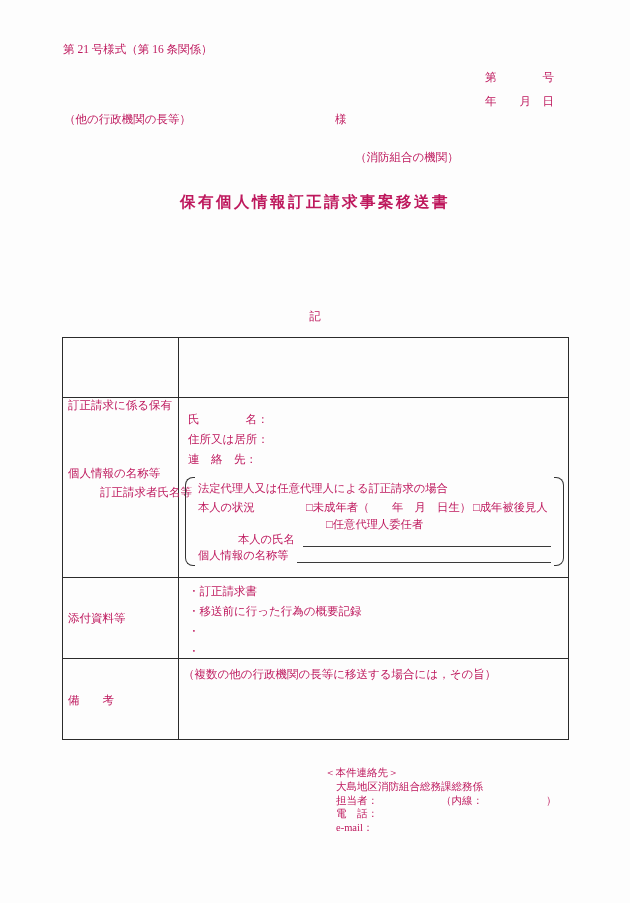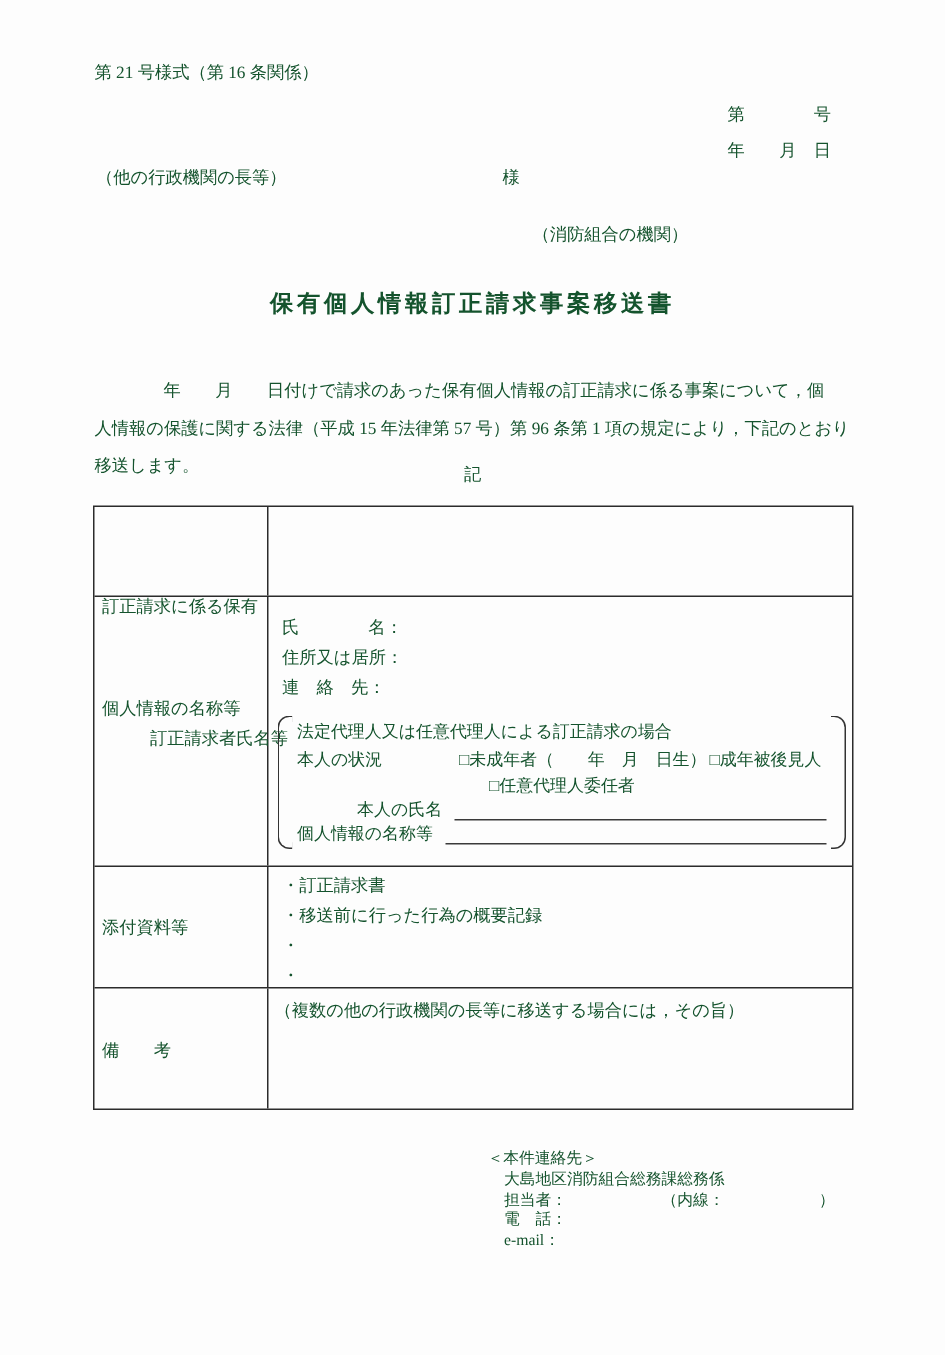--- a/index.html
+++ b/index.html
@@ -1,20 +1,20 @@
 <!DOCTYPE html>
 <html><head>
 <meta charset="utf-8">
 <style>
   * { margin:0; padding:0; box-sizing:border-box; }
   html,body { background:#ffffff; }
   .page {
     position:relative; width:630px; height:903px; background:#fdfdfd;
     font-family:"Liberation Serif","DejaVu Serif",serif;
-    color:#14532d; overflow:hidden;
+    color:#be185d; overflow:hidden;
   }
   .abs { position:absolute; white-space:pre; }
   .fs { font-size:11.5px; line-height:14px; }
   .title {
     position:absolute; left:0; top:192px; width:630px;
     text-align:center; font-size:15.5px; letter-spacing:2.5px;
     font-weight:bold; white-space:pre;
   }
   .bodytext { position:absolute; left:63px; top:249px; width:506px; }
   .bodytext div { font-size:11.5px; line-height:25px; white-space:pre; }
@@ -56,25 +56,20 @@
 
   <div class="abs fs" style="left:63px; top:42px;">第 21 号様式（第 16 条関係）</div>
   <div class="abs fs" style="left:485px; top:70px;">第　　　　号</div>
   <div class="abs fs" style="left:485px; top:94px;">年　　月　日</div>
   <div class="abs fs" style="left:64px; top:112px;text-align:right;">（他の行政機関の長等）</div>
   <div class="abs fs" style="left:335px; top:112px;">様</div>
   <div class="abs fs" style="left:355px; top:150px;">（消防組合の機関）</div>
 
   <div class="title">保有個人情報訂正請求事案移送書</div>
 
-  <div class="bodytext">
-    <div>　　　　年　　月　　日付けで請求のあった保有個人情報の訂正請求に係る事案について，個</div>
-    <div>人情報の保護に関する法律（平成 15 年法律第 57 号）第 96 条第 1 項の規定により，下記のとおり</div>
-    <div>移送します。</div>
-  </div>
 
   <div class="ki">記</div>
 
   <div class="form-table">
 
     <div class="t-row r1">
       <div class="t-label">
         <div class="lab" style="top:11px; line-height:22.5px;">
           <div>訂正請求に係る保有</div>
           <div>個人情報の名称等</div>

